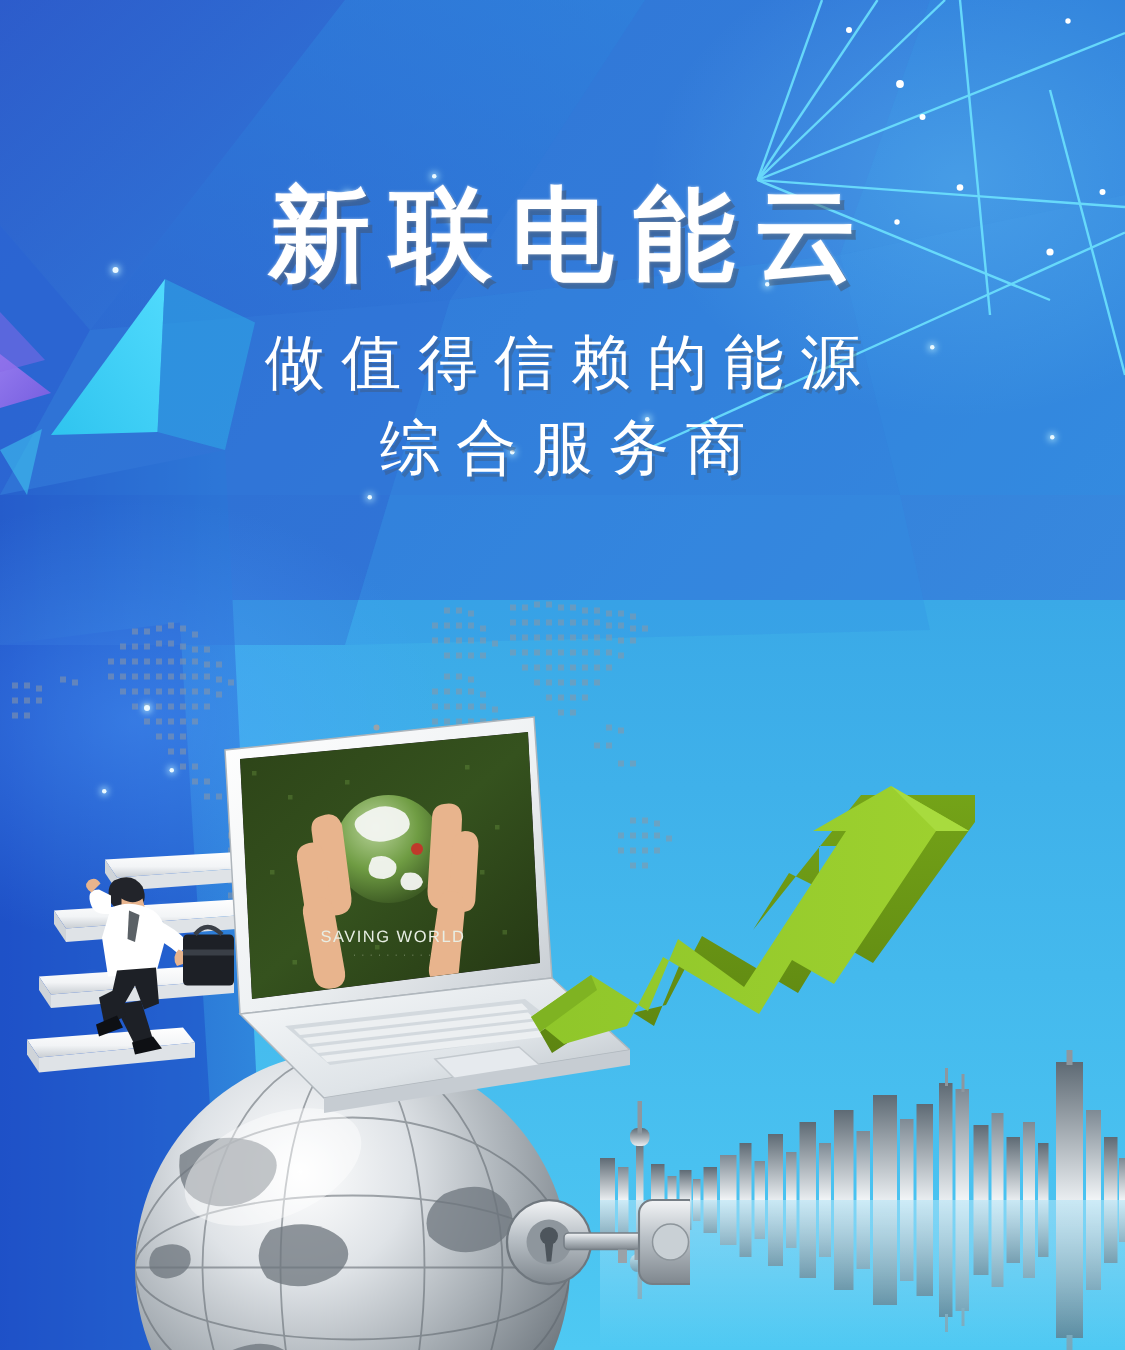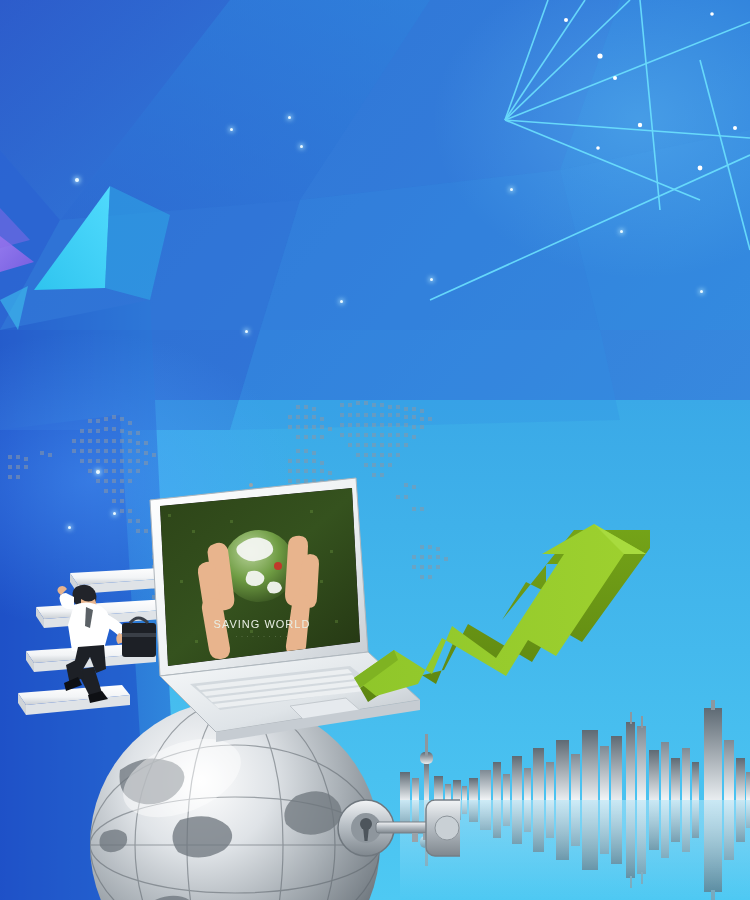--- a/index.html
+++ b/index.html
@@ -428,20 +428,27 @@
     <div class="dot" style="left:245px;top:330px;width:3px;height:3px;"></div>
     <div class="dot" style="left:430px;top:278px;width:3px;height:3px;"></div>
     <div class="dot" style="left:510px;top:188px;width:3px;height:3px;"></div>
     <div class="dot" style="left:620px;top:230px;width:3px;height:3px;"></div>
     <div class="dot" style="left:700px;top:290px;width:3px;height:3px;"></div>
     <div class="dot" style="left:106px;top:606px;width:3px;height:3px;"></div>
     <div class="dot" style="left:60px;top:652px;width:3px;height:3px;"></div>
     <div class="dot" style="left:84px;top:690px;width:3px;height:3px;"></div>
   </div>
 
+  <div class="headline">
+    <div class="title">新联电能云</div>
+    <div class="subwrap">
+      <div class="subline">做值得信赖的能源</div>
+      <div class="subline">综合服务商</div>
+    </div>
+  </div>
 
   <svg class="skyline" viewBox="0 0 350 200">
     <defs>
       <linearGradient id="bldg" x1="0" y1="0" x2="0" y2="1">
         <stop offset="0" stop-color="#5e6a74"></stop>
           <stop offset="1" stop-color="#e9edf0"></stop>
       </linearGradient>
       <linearGradient id="bldg2" x1="0" y1="0" x2="0" y2="1">
         <stop offset="0" stop-color="#7e8a94"></stop>
           <stop offset="1" stop-color="#f2f5f7"></stop>

